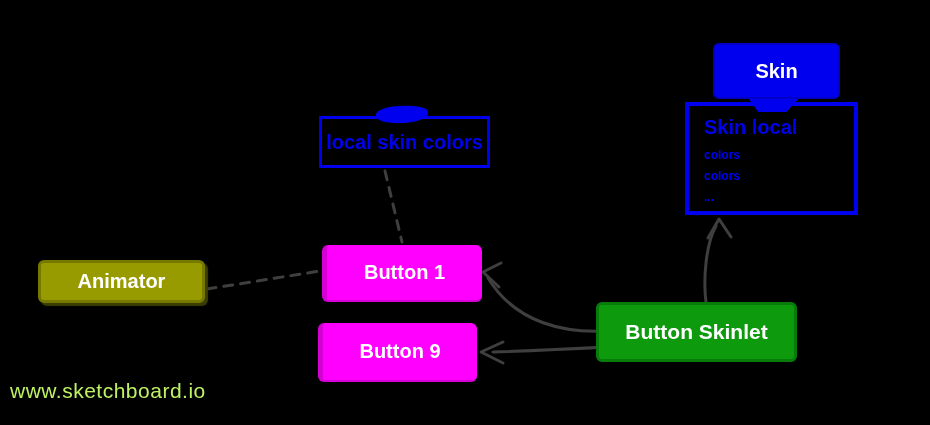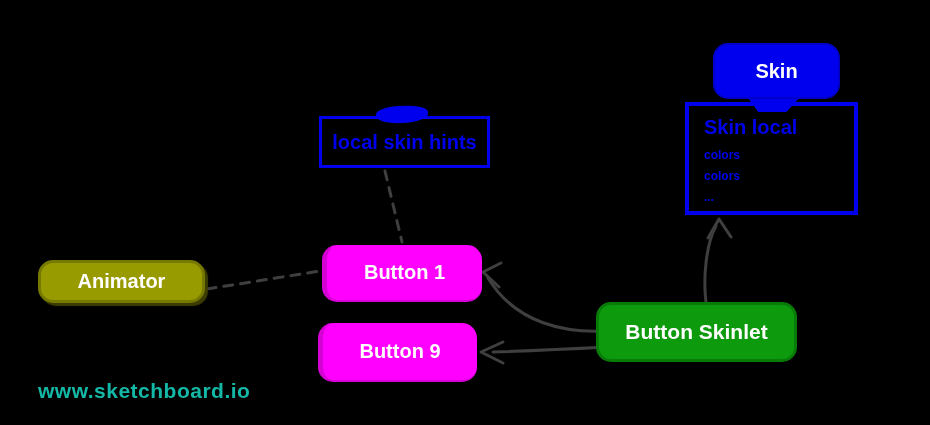--- a/index.html
+++ b/index.html
@@ -2,21 +2,21 @@
 <html><head>
 <meta charset="utf-8">
 <style>
   html,body{margin:0;padding:0;background:#000;}
   .canvas{
     position:relative;width:930px;height:425px;background:#000000;
     font-family:"Liberation Sans", sans-serif;overflow:hidden;
   }
   .node{position:absolute;display:flex;align-items:center;justify-content:center;
         box-sizing:border-box;font-weight:bold;color:#fff;}
-  .rounded{border-radius:15px;text-align:right;}
+  .rounded{border-radius:6px;text-align:right;}
 
   .skin{left:713px;top:43px;width:127px;height:56px;background:#0000ee;
         border:2px solid #0000c8;font-size:20px;}
   .skin-tail{position:absolute;left:746px;top:95px;width:56px;height:17px;background:#0000ee;
         -webkit-clip-path:polygon(0 0,100% 0,72% 100%,22% 100%);
         clip-path:polygon(0 0,100% 0,72% 100%,22% 100%);z-index:3;}
 
   .skin-hints{left:685px;top:102px;width:173px;height:113px;border:4px solid #0000ee;
         background:transparent;display:block;padding:10px 0 0 15px;color:#0000ee;}
   .skin-hints .title{font-size:20px;font-weight:bold;margin:0 0 9px 0;}
@@ -31,22 +31,22 @@
         border:3px solid #767900;box-shadow:3px 3px 1px #3c3d00;font-size:20px;}
 
   .button1{left:322px;top:245px;width:160px;height:57px;background:#ff00ff;
         border-left:5px solid #d400d4;border-bottom:2px solid #d400d4;font-size:20px;}
   .button2{left:318px;top:323px;width:159px;height:59px;background:#ff00ff;
         border-left:5px solid #d400d4;border-bottom:2px solid #d400d4;font-size:20px;}
 
   .button-skinlet{left:596px;top:302px;width:201px;height:60px;background:#0d9b0d;
         border:3px solid #087c08;font-size:21px;}
 
-  .watermark{position:absolute;left:38px;top:379px;color:#14b8a6;font-size:21px;
-        font-weight:bold;letter-spacing:0.5px;}
+  .watermark{position:absolute;left:10px;top:379px;color:#bef264;font-size:21px;
+        font-weight:normal;letter-spacing:0.5px;}
 
   svg.wires{position:absolute;left:0;top:0;z-index:2;}
   .node{z-index:4;}
   .wire{stroke:#3f3f3f;stroke-width:3;fill:none;stroke-linecap:round;stroke-linejoin:round;}
   .dashed{stroke-dasharray:9 8;}
 </style>
 </head>
 <body>
 
 <div class="canvas">
@@ -73,21 +73,21 @@
   <div class="skin-tail"></div>
 
   <div class="node skin-hints">
     <div class="title">Skin local</div>
     <div class="item">colors</div>
     <div class="item">colors</div>
     <div class="item">...</div>
   </div>
 
   <div class="node local-skin-hints">
-    <span>local skin hints</span>
+    <span>local skin colors</span>
   </div>
   <div class="local-blob"></div>
 
   <div class="node rounded animator">
     <span>Animator</span>
   </div>
 
   <div class="node rounded button1">
     <span>Button 1</span>
   </div>

